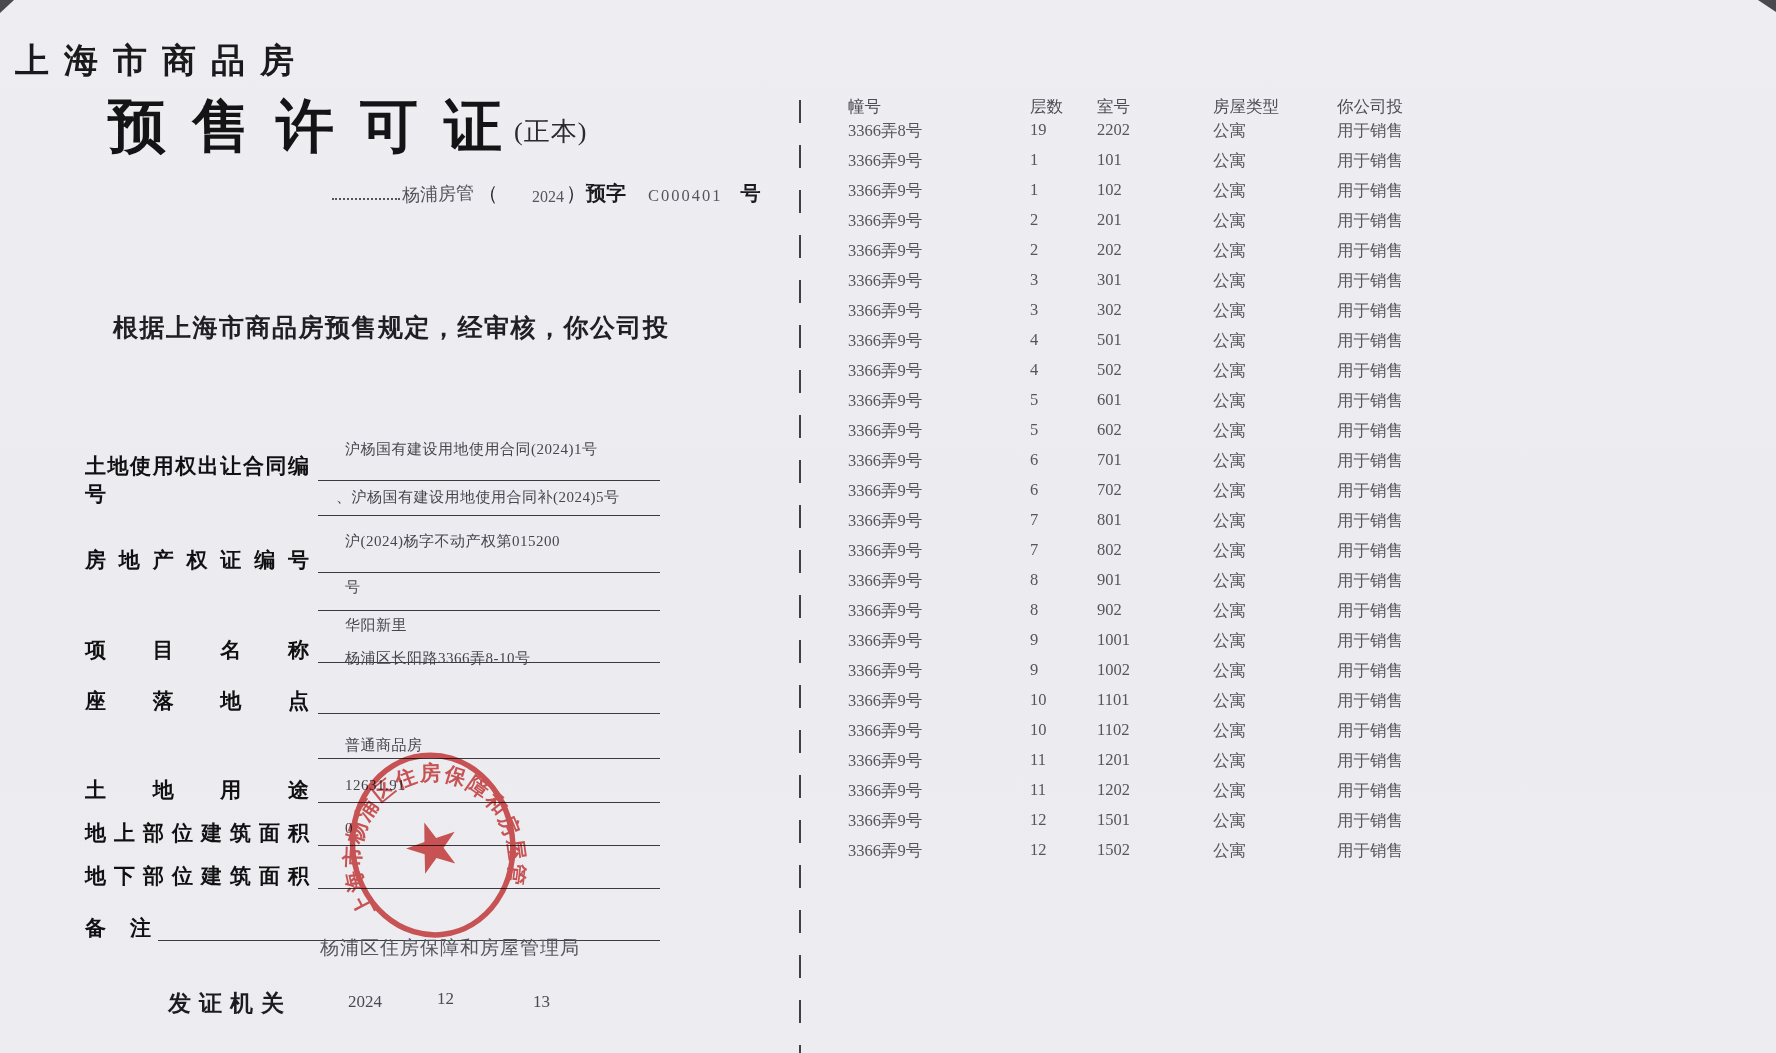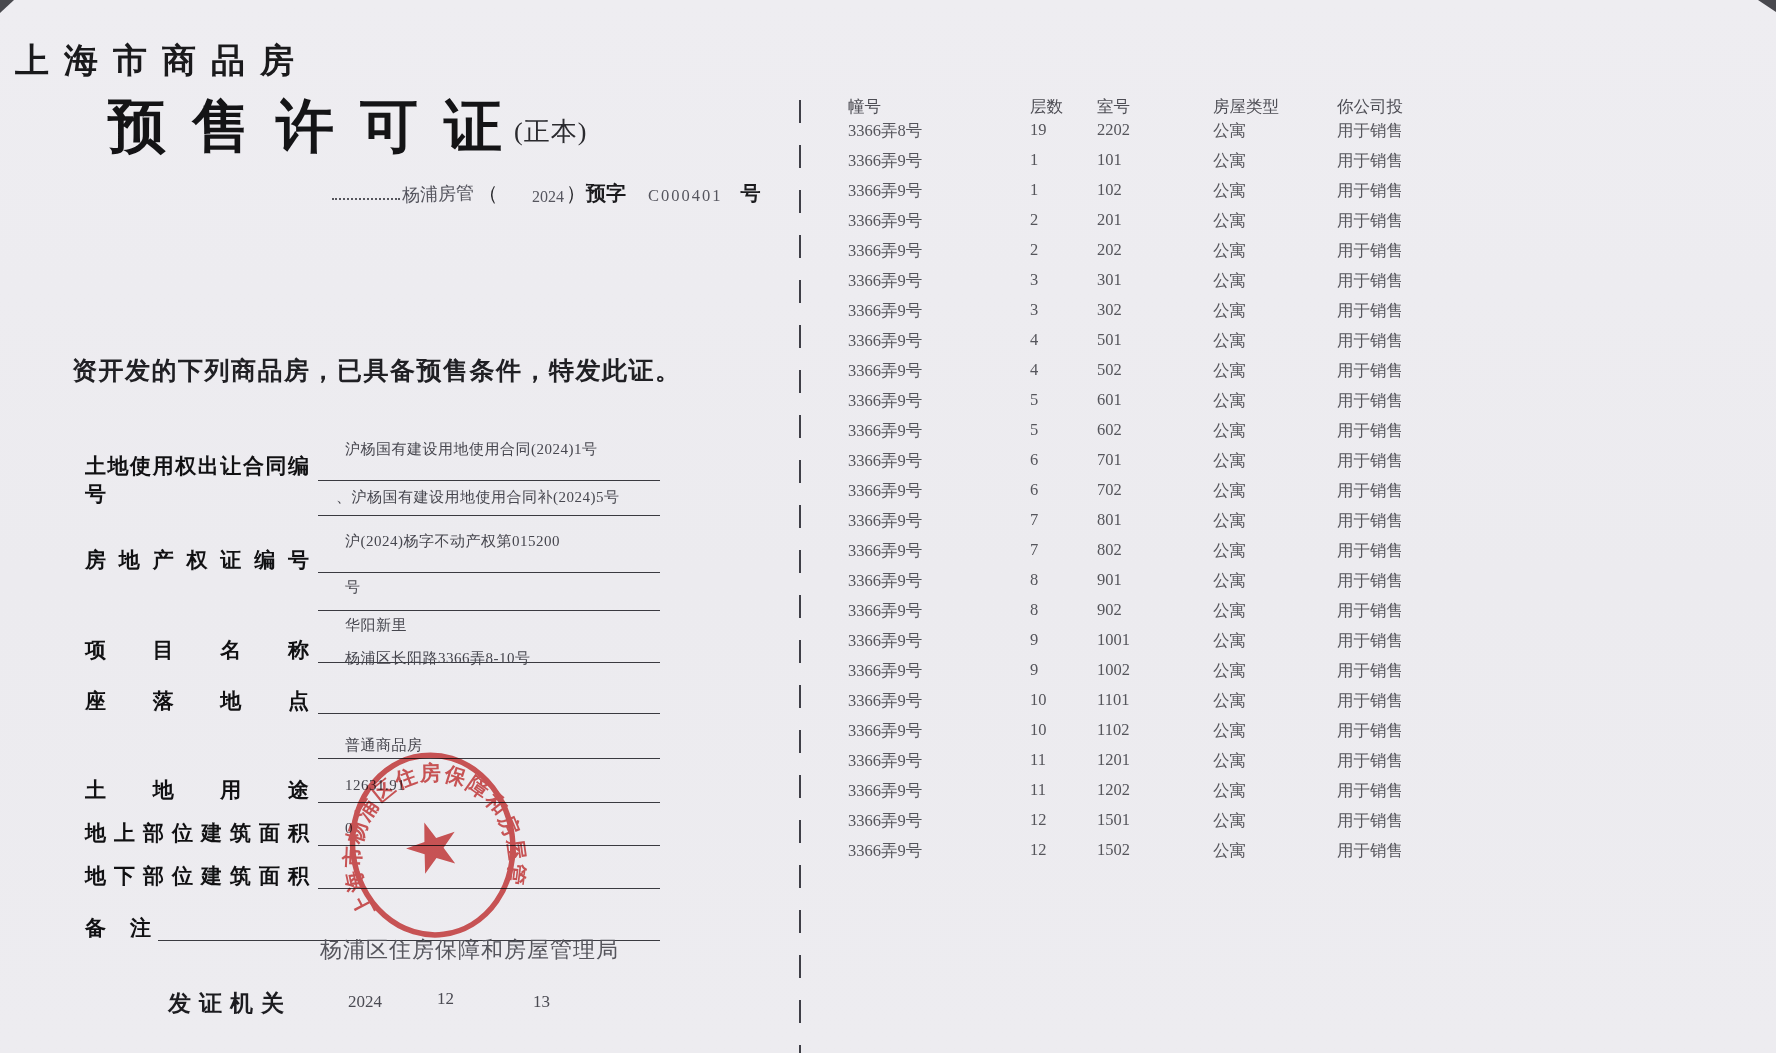--- a/index.html
+++ b/index.html
@@ -69,21 +69,21 @@
   .issuer{
     position:absolute;left:168px;top:988px;
     font-family:"Liberation Sans",sans-serif;font-weight:700;
     font-size:23px;letter-spacing:8px;color:#1c1c20;
   }
   .dt{position:absolute;font-size:17px;color:#4a4a52;}
   .dt.y{left:348px;top:992px;}
   .dt.m{left:437px;top:989px;}
   .dt.d{left:533px;top:992px;}
   .agency{
-    position:absolute;left:320px;top:935px;font-size:22px;color:#55555c;
+    position:absolute;left:320px;top:935px;font-size:19px;color:#55555c;
     letter-spacing:1px;white-space:nowrap;
   }
   .seal{
     position:absolute;left:338px;top:745px;width:190px;height:205px;
     opacity:.85;mix-blend-mode:multiply;transform:rotate(-7deg);
   }
 
   
   .units{position:absolute;left:848px;top:96px;width:900px;}
   .trow{position:relative;height:30px;}
@@ -108,21 +108,21 @@
     <div class="kicker">上海市商品房</div>
     <div class="title2">
       <span>预售许可证</span><span class="copy">(正本)</span>
     </div>
 
     <div class="permit-line">
       <span class="pn-dots"></span><span class="pn-auth">杨浦房管</span><span class="pn-paren">（</span><span class="pn-year">2024</span><span class="pn-paren2">）</span><span class="pn-yz">预字</span><span class="pn-serial">C000401</span><span class="pn-hao">号</span>
     </div>
 
 
-    <p class="body-par body2">资开发的下列商品房，已具备预售条件，特发此证。</p>
+    <p class="body-par body1">根据上海市商品房预售规定，经审核，你公司投</p>
 
     <div class="flabel" style="top:452px">土地使用权出让合同编号</div>
     <div class="fval" style="left:345px;top:440px">沪杨国有建设用地使用合同(2024)1号</div>
     <div class="fline" style="top:480px"></div>
     <div class="fval" style="left:336px;top:488px">、沪杨国有建设用地使用合同补(2024)5号</div>
     <div class="fline" style="top:515px"></div>
 
     <div class="flabel" style="top:546px">房地产权证编号</div>
     <div class="fval" style="left:345px;top:532px">沪(2024)杨字不动产权第015200</div>
     <div class="fline" style="top:572px"></div>

